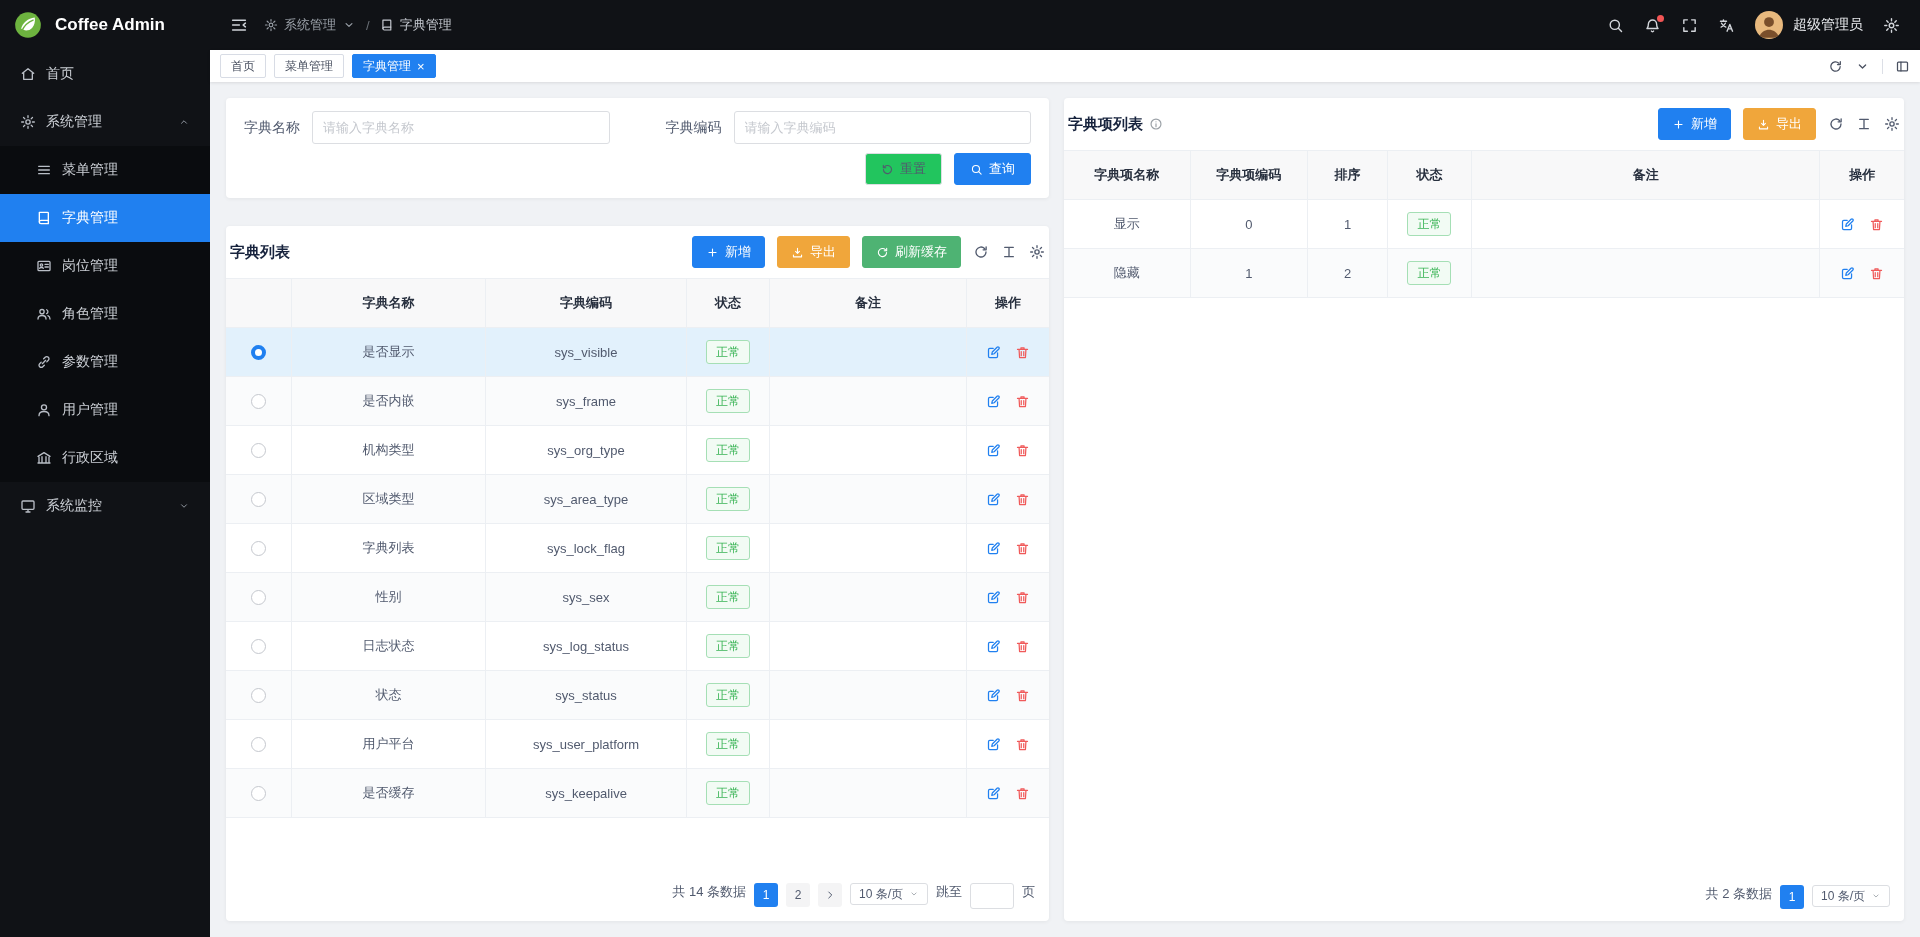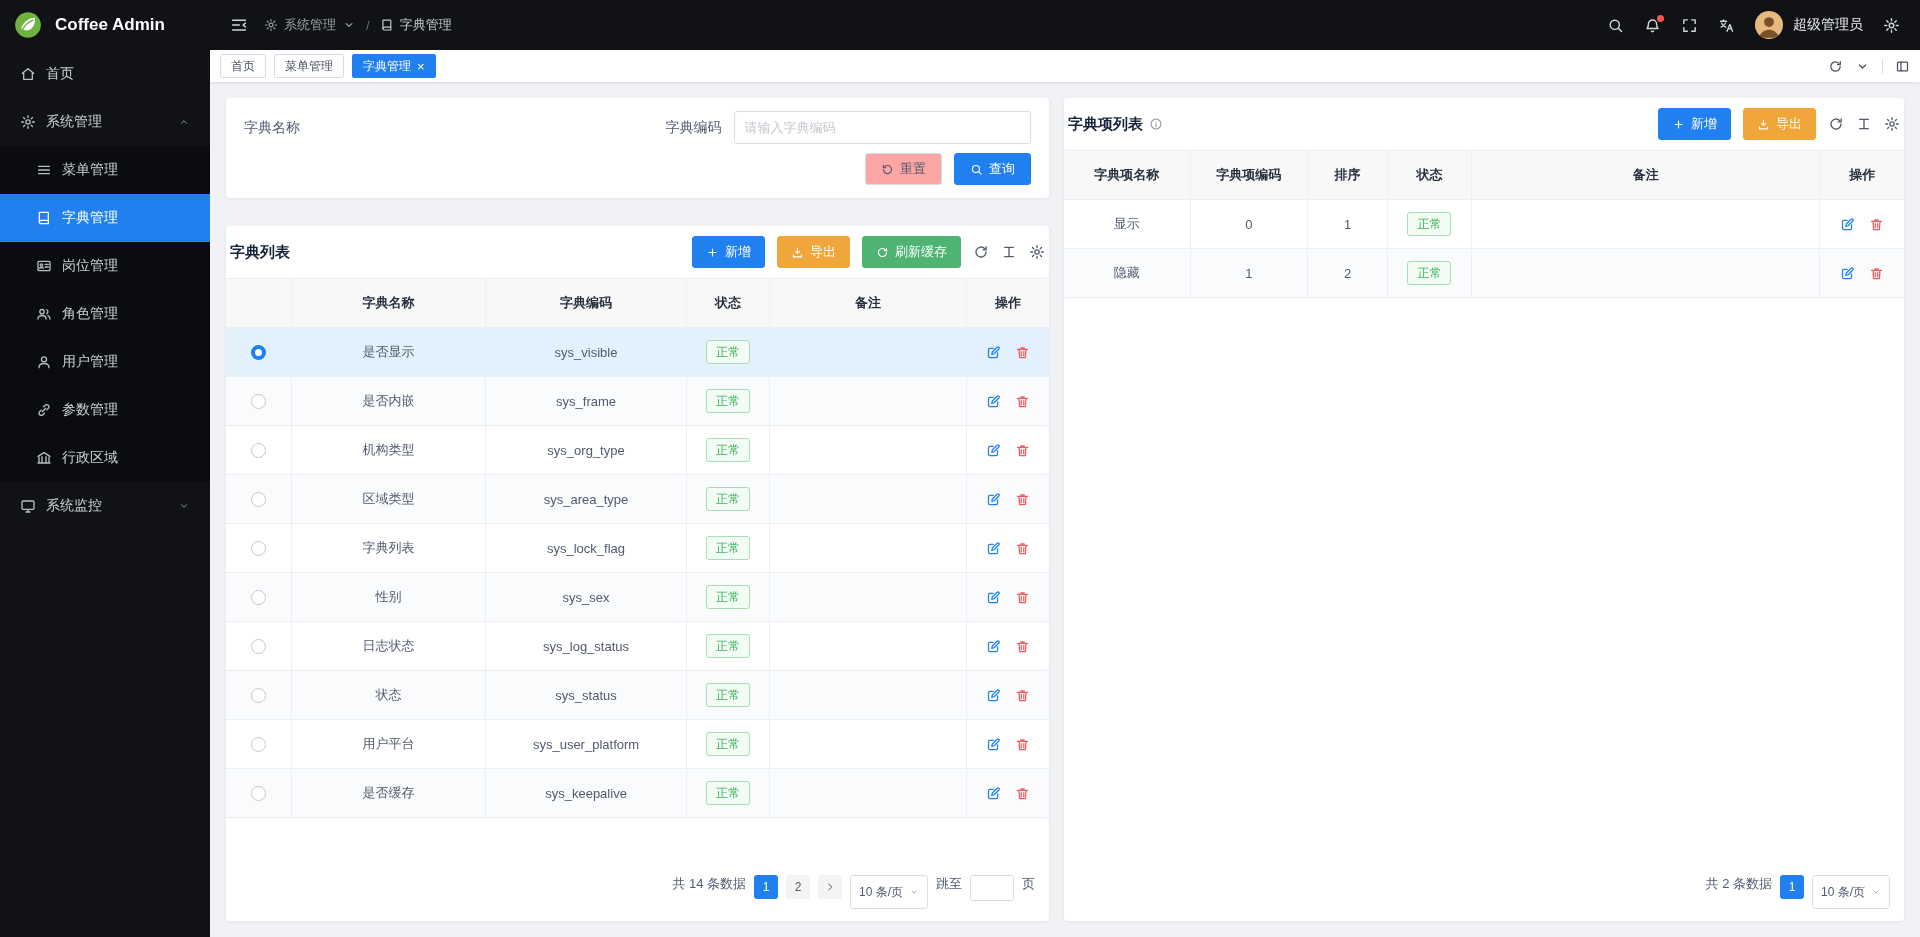--- a/index.html
+++ b/index.html
@@ -54,21 +54,21 @@
   
   .search-card{padding:13px 18px;flex-shrink:0}
   .form-row{display:flex;gap:56px}
   .form-item{flex:1;display:flex;align-items:center;gap:12px;min-width:0}
   .form-label{flex-shrink:0;font-size:14px;color:#515a6e}
   .form-input{flex:1;min-width:0;height:33px;border:1px solid #dcdee2;border-radius:3px;padding:0 10px;font-size:13px;color:#515a6e;outline:none;font-family:inherit}
   .form-input::placeholder{color:#c5c8ce}
   .btn-row{display:flex;justify-content:flex-end;gap:12px;margin-top:9px}
 
   
-  .btn{height:32px;display:inline-flex;align-items:center;gap:6px;padding:0 15px;border:1px solid #dcdee2;border-radius:3px;background:#fca5a5;color:#515a6e;font-size:13px;cursor:pointer;font-family:inherit;white-space:nowrap}
+  .btn{height:32px;display:inline-flex;align-items:center;gap:6px;padding:0 15px;border:1px solid #dcdee2;border-radius:3px;background:#22c55e;color:#515a6e;font-size:13px;cursor:pointer;font-family:inherit;white-space:nowrap}
   .btn .b-ic{display:flex;font-size:13px}
   .btn-sm{height:32px;padding:0 13px}
   .btn-primary{background:var(--primary,#2080f0);border-color:var(--primary,#2080f0);color:#fff}
   .btn-warning{background:var(--warning,#f0a63b);border-color:var(--warning,#f0a63b);color:#fff}
   .btn-success{background:var(--success,#4eb373);border-color:var(--success,#4eb373);color:#fff}
 
   
   .list-card{flex:1;min-height:0;display:flex;flex-direction:column}
   .card-head{display:flex;padding:10px 4px;flex-shrink:0}
   .card-title{font-size:15px;font-weight:700;color:#17233d;display:flex;align-items:center;gap:6px}
@@ -91,21 +91,21 @@
   .op{display:inline-flex;font-size:15px;margin:0 7px;cursor:pointer;vertical-align:middle}
   .op-edit{color:var(--primary,#2080f0)}
   .op-del{color:var(--danger,#f05a5a)}
 
   
   .pagination{margin-top:auto;flex-shrink:0;display:flex;align-items:flex-start;justify-content:flex-end;gap:8px;padding:12px 14px;font-size:13px;color:#515a6e}
   .pg-pages{display:inline-flex;gap:8px}
   .pg-btn{min-width:24px;height:24px;padding:0 4px;display:inline-flex;align-items:center;justify-content:center;border-radius:3px;background:#f4f4f5;color:#515a6e;font-size:12px;cursor:pointer}
   .pg-btn.active{background:var(--primary,#2080f0);color:#fff}
   .pg-next{font-size:12px}
-  .pg-select{height:34px;display:inline-flex;align-items:center;gap:6px;border:1px solid #dcdee2;border-radius:3px;padding:0 8px;font-size:12px;background:#fff;cursor:pointer}
+  .pg-select{height:22px;display:inline-flex;align-items:center;gap:6px;border:1px solid #dcdee2;border-radius:3px;padding:0 8px;font-size:12px;background:#fff;cursor:pointer}
   .pg-select .ic{font-size:10px;color:#9aa0a6}
   .pg-jump-input{width:44px;height:26px;border:1px solid #dcdee2;border-radius:3px;outline:none;text-align:center;font-size:12px;font-family:inherit}
 </style>
 </head>
 <body>
 
 <aside class="sidebar">
   <div class="logo">
     <span class="logo-icon">
       <svg viewBox="0 0 24 24">
@@ -172,33 +172,33 @@
             <svg class="ic" viewBox="0 0 24 24">
               <circle cx="9" cy="8.5" r="3.2"></circle>
               <path d="M3 19.5c0-3.5 2.7-5.3 6-5.3s6 1.8 6 5.3M16 5.6a3.2 3.2 0 0 1 0 5.8M17.8 14.6c2 .7 3.2 2.3 3.2 4.9"></path>
             </svg>
           </span>
         <span>角色管理</span>
       </div>
       <div class="menu-item">
         <span class="m-ic">
             <svg class="ic" viewBox="0 0 24 24">
+              <path d="M9.5 14.5l5-5M7.8 12.2l-2.3 2.3a3.3 3.3 0 1 0 4.7 4.7l2.3-2.3M16.2 11.8l2.3-2.3a3.3 3.3 0 1 0-4.7-4.7l-2.3 2.3"></path>
+            </svg>
+          </span>
+        <span>参数管理</span>
+      </div>
+      <div class="menu-item">
+        <span class="m-ic">
+            <svg class="ic" viewBox="0 0 24 24">
               <circle cx="12" cy="8" r="3.8"></circle>
               <path d="M4.5 20.5c0-4 3.3-6.2 7.5-6.2s7.5 2.2 7.5 6.2"></path>
             </svg>
           </span>
         <span>用户管理</span>
-      </div>
-      <div class="menu-item">
-        <span class="m-ic">
-            <svg class="ic" viewBox="0 0 24 24">
-              <path d="M9.5 14.5l5-5M7.8 12.2l-2.3 2.3a3.3 3.3 0 1 0 4.7 4.7l2.3-2.3M16.2 11.8l2.3-2.3a3.3 3.3 0 1 0-4.7-4.7l-2.3 2.3"></path>
-            </svg>
-          </span>
-        <span>参数管理</span>
       </div>
       <div class="menu-item">
         <span class="m-ic">
             <svg class="ic" viewBox="0 0 24 24">
               <path d="M3 9.5L12 4l9 5.5M4.5 10v8.5M9 10v8.5M15 10v8.5M19.5 10v8.5M3 19.5h18"></path>
             </svg>
           </span>
         <span>行政区域</span>
       </div>
     </div>
@@ -324,20 +324,21 @@
   </div>
 
   <div class="content">
 
     <div class="left-col">
 
       <div class="card search-card">
         <div class="form-row">
           <div class="form-item">
             <label class="form-label">字典名称</label>
+            <input class="form-input" placeholder="请输入字典名称" style="">
           </div>
           <div class="form-item">
             <label class="form-label">字典编码</label>
             <input class="form-input" placeholder="请输入字典编码" style="">
           </div>
         </div>
         <div class="btn-row">
           <button class="btn">
             <span class="b-ic">
                 <svg class="ic" viewBox="0 0 24 24">

